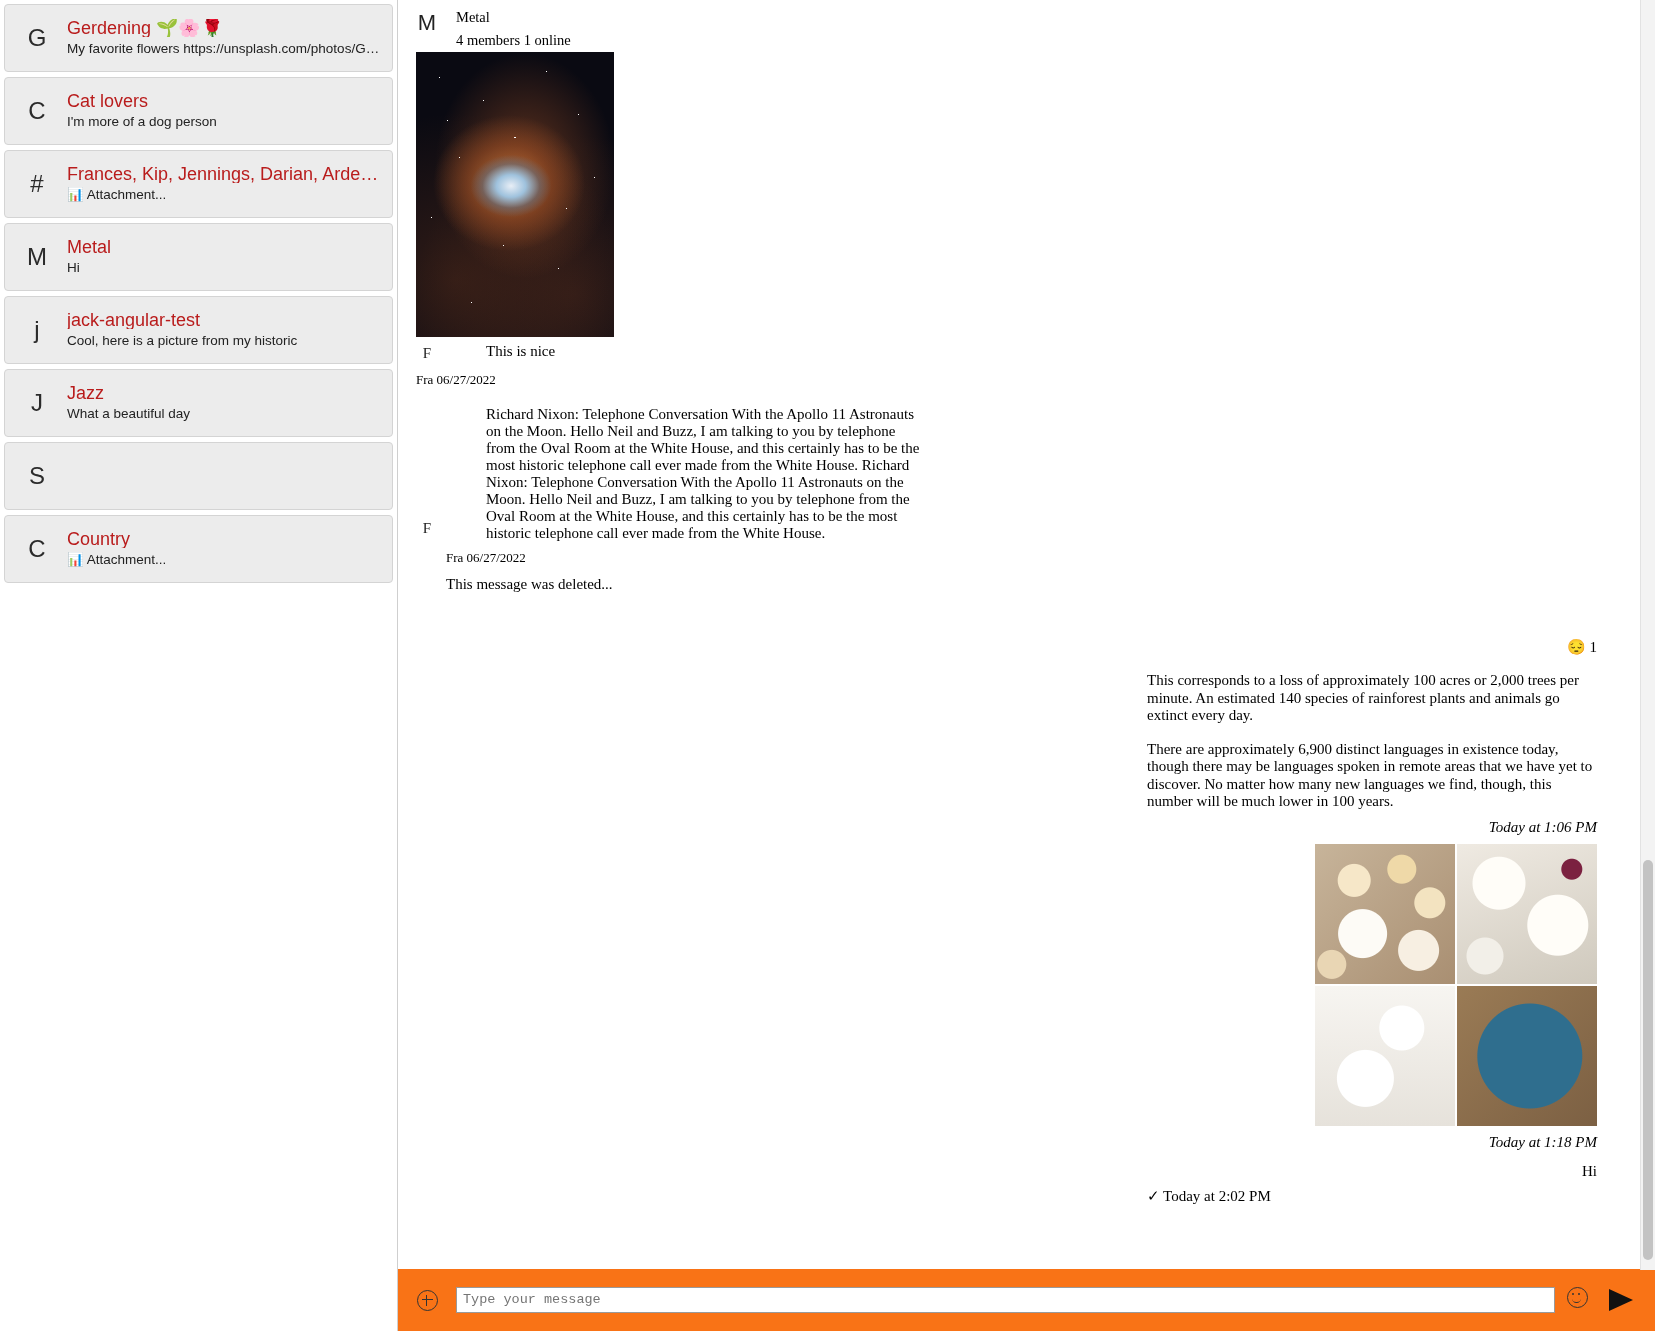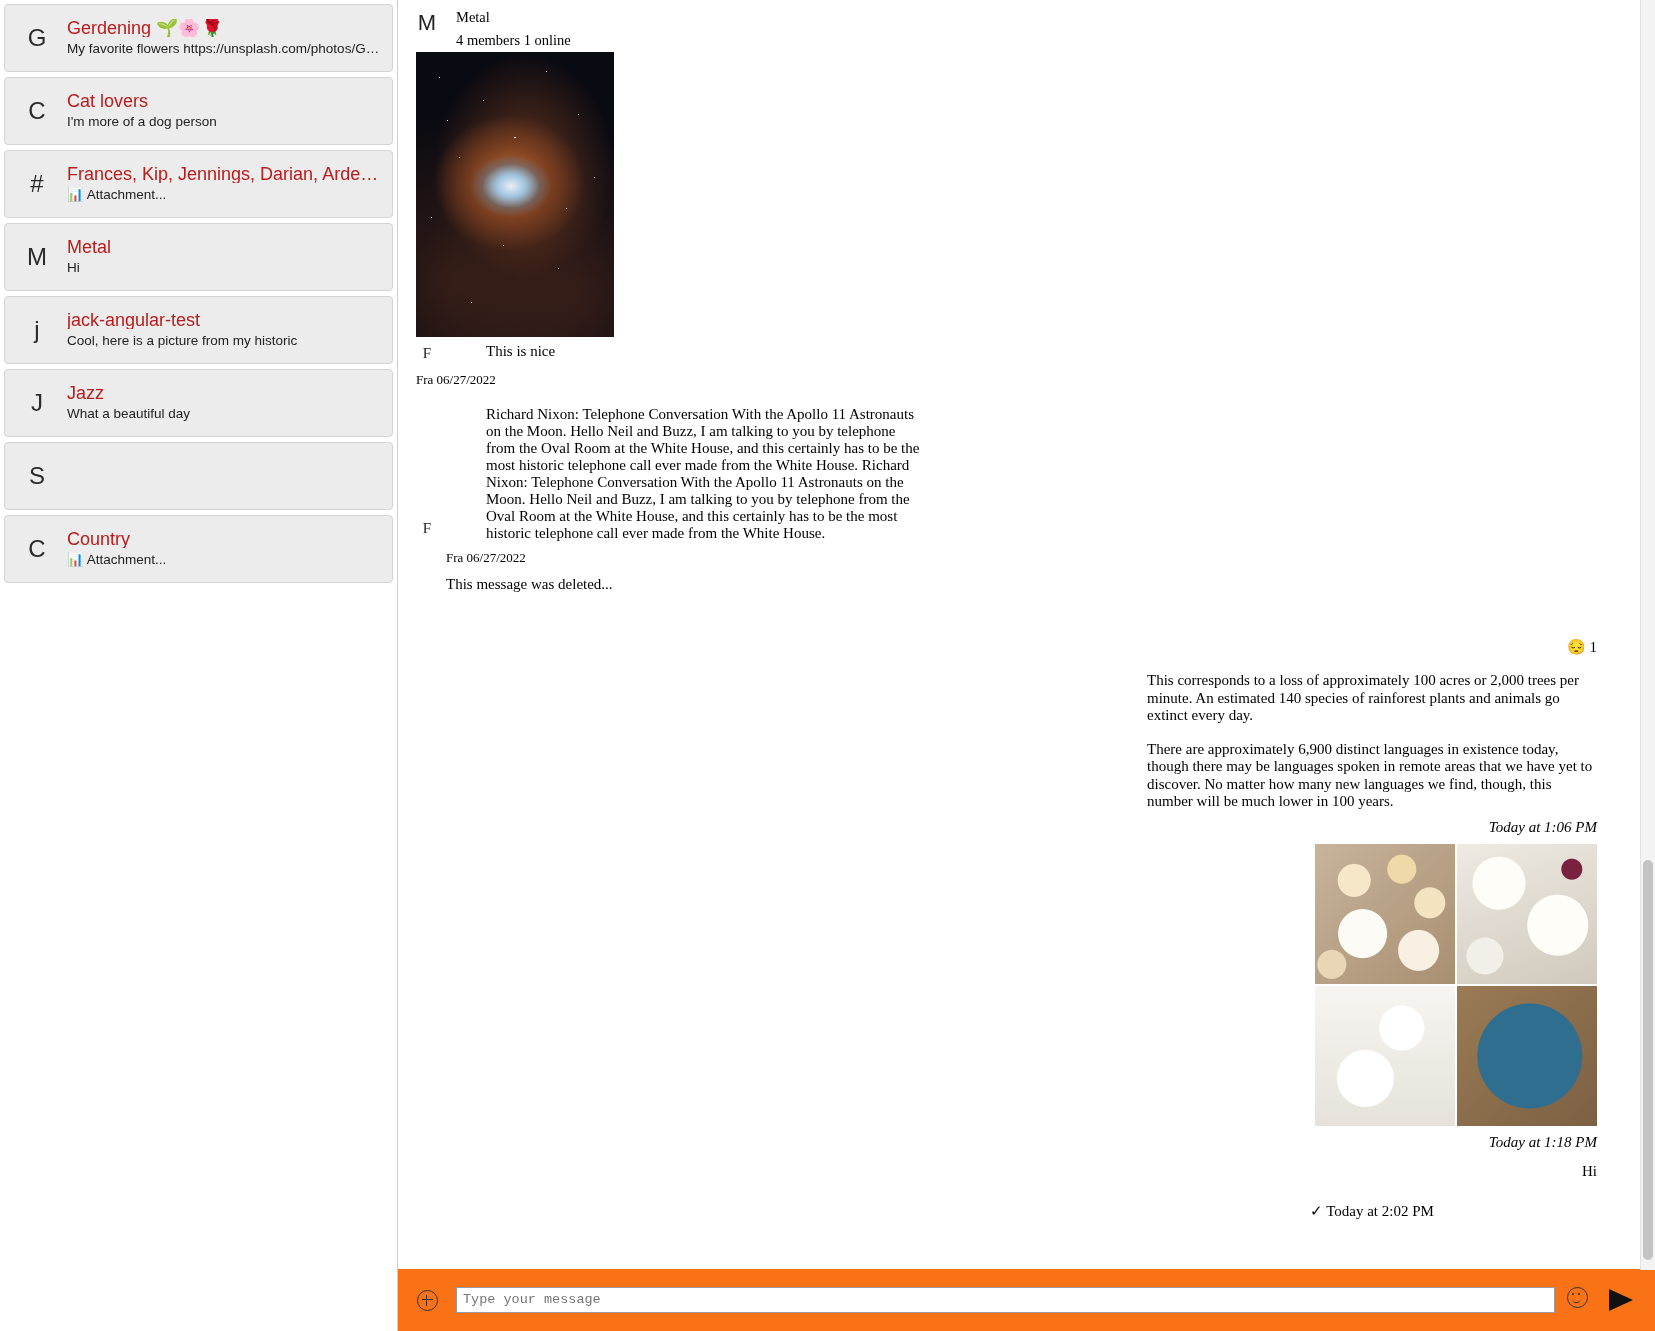--- a/index.html
+++ b/index.html
@@ -277,22 +277,22 @@
   }
   .hi-line {
     font-family: "Liberation Serif", serif;
     font-size: 15px;
     text-align: right;
     margin-top: 12px;
   }
   .sent-time {
     font-family: "Liberation Serif", serif;
     font-size: 15px;
-    text-align: center;
-    margin-top: 22px;
+    text-align: left;
+    margin-top: 7px;
   }
 
   
   .composer {
     position: absolute;
     left: 398px;
     right: 0;
     bottom: 0;
     height: 62px;
     display: flex;

